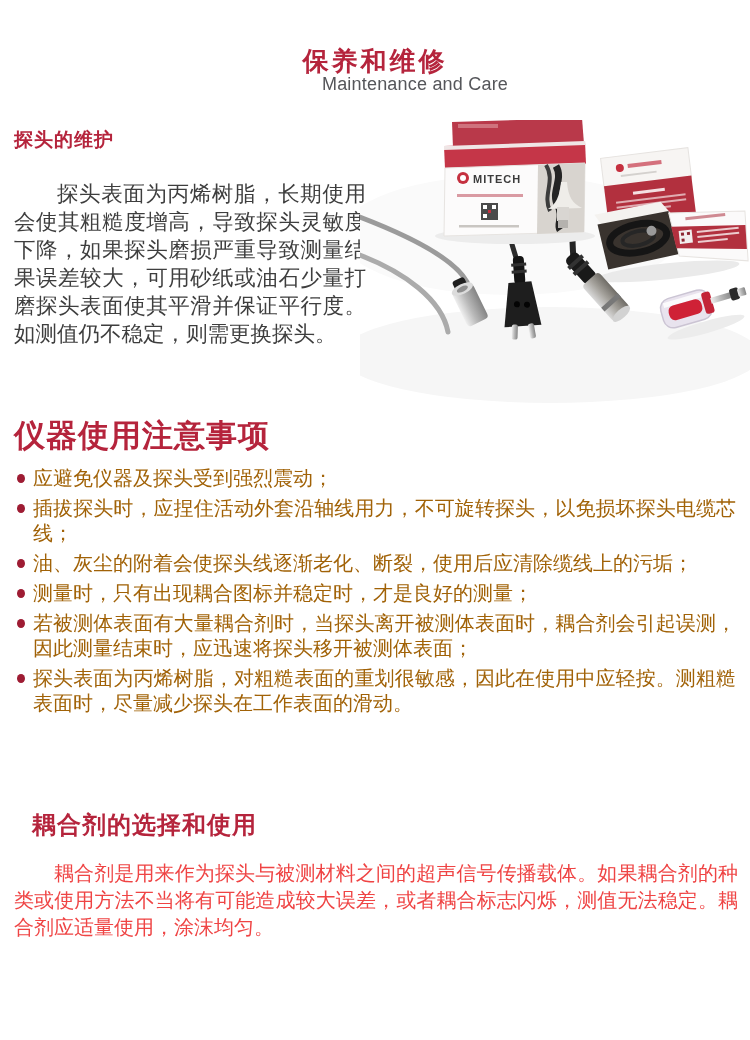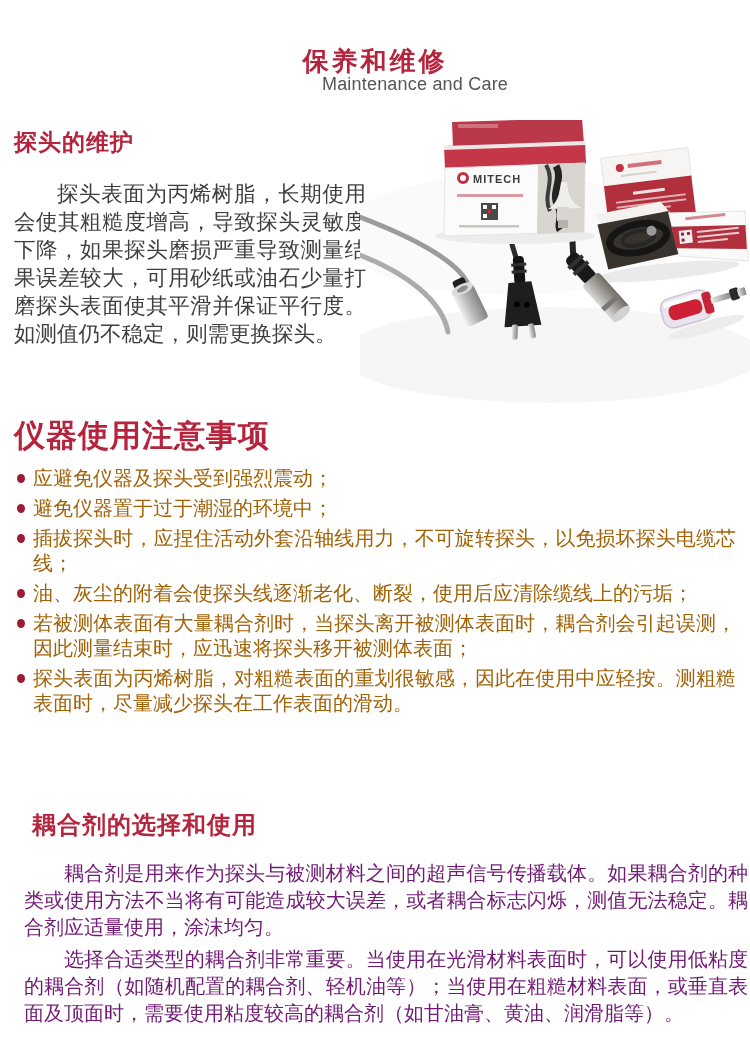--- a/index.html
+++ b/index.html
@@ -21,21 +21,21 @@
   .page-subtitle {
     position:absolute; top:74px; left:0; width:750px;
     text-align:center; font-size:18px; font-weight:400; color:#55565a;
     letter-spacing:0.2px;
     margin-left:40px;
   }
   .sec-heading {
     position:absolute; left:14px;
     font-weight:bold; color:#b5243c; letter-spacing:1px;
   }
-  #h-probe    { top:127px; font-size:23px; }
+  #h-probe    { top:127px; font-size:19px; }
   #h-usage    { top:415px; font-size:31px; }
   #h-couplant { top:809px; font-size:24px; left:8px;margin-left:24px; }
   .probe-para {
     position:absolute; left:14px; top:180px; width:352px;
     font-size:21.5px; line-height:28px; text-align:justify;
     text-indent:2em; color:#3e3e3e;
   }
   .photo {
     position:absolute; left:360px; top:120px; width:390px; height:290px;
   }
@@ -44,23 +44,23 @@
   }
   .notes-list li {
     position:relative; padding-left:19px; margin-bottom:5px;
     font-size:20px; line-height:25px; text-align:justify; color:#a16207;
   }
   .dot {
     position:absolute; left:3px; top:8px; width:8px; height:9px;
     border-radius:50%; background:#9e1c33;
   }
   .couplant-para {
-    position:absolute; left:24px; width:724px;
+    position:absolute; left:14px; width:724px;
     font-size:20px; line-height:27px; text-align:justify;
-    text-indent:2em; color:#701a75;
+    text-indent:2em; color:#ef4444;
   }
   #c-para-0 { top:860px; }
   #c-para-1 { top:946px; }
 </style>
 </head>
 <body>
 
 <div class="page">
 
   <h1 class="page-title">保养和维修</h1>
@@ -200,37 +200,36 @@
   </div>
 
   <h2 class="sec-heading" id="h-usage">仪器使用注意事项</h2>
   <ul class="notes-list">
     <li>
       <span class="dot"></span>
       <span>应避免仪器及探头受到强烈震动；</span>
     </li>
     <li>
       <span class="dot"></span>
-      <span>避免仪器置于过于潮湿的环境中；</span>
-    </li>
-    <li>
-      <span class="dot"></span>
       <span>插拔探头时，应捏住活动外套沿轴线用力，不可旋转探头，以免损坏探头电缆芯线；</span>
     </li>
     <li>
       <span class="dot"></span>
       <span>油、灰尘的附着会使探头线逐渐老化、断裂，使用后应清除缆线上的污垢；</span>
+    </li>
+    <li>
+      <span class="dot"></span>
+      <span>测量时，只有出现耦合图标并稳定时，才是良好的测量；</span>
     </li>
     <li>
       <span class="dot"></span>
       <span>若被测体表面有大量耦合剂时，当探头离开被测体表面时，耦合剂会引起误测，因此测量结束时，应迅速将探头移开被测体表面；</span>
     </li>
     <li>
       <span class="dot"></span>
       <span>探头表面为丙烯树脂，对粗糙表面的重划很敏感，因此在使用中应轻按。测粗糙表面时，尽量减少探头在工作表面的滑动。</span>
     </li>
   </ul>
 
   <h2 class="sec-heading" id="h-couplant">耦合剂的选择和使用</h2>
   <p class="couplant-para" id="c-para-0">耦合剂是用来作为探头与被测材料之间的超声信号传播载体。如果耦合剂的种类或使用方法不当将有可能造成较大误差，或者耦合标志闪烁，测值无法稳定。耦合剂应适量使用，涂沫均匀。</p>
-  <p class="couplant-para" id="c-para-1">选择合适类型的耦合剂非常重要。当使用在光滑材料表面时，可以使用低粘度的耦合剂（如随机配置的耦合剂、轻机油等）；当使用在粗糙材料表面，或垂直表面及顶面时，需要使用粘度较高的耦合剂（如甘油膏、黄油、润滑脂等）。</p>
 
 </div>
 
 </body></html>

